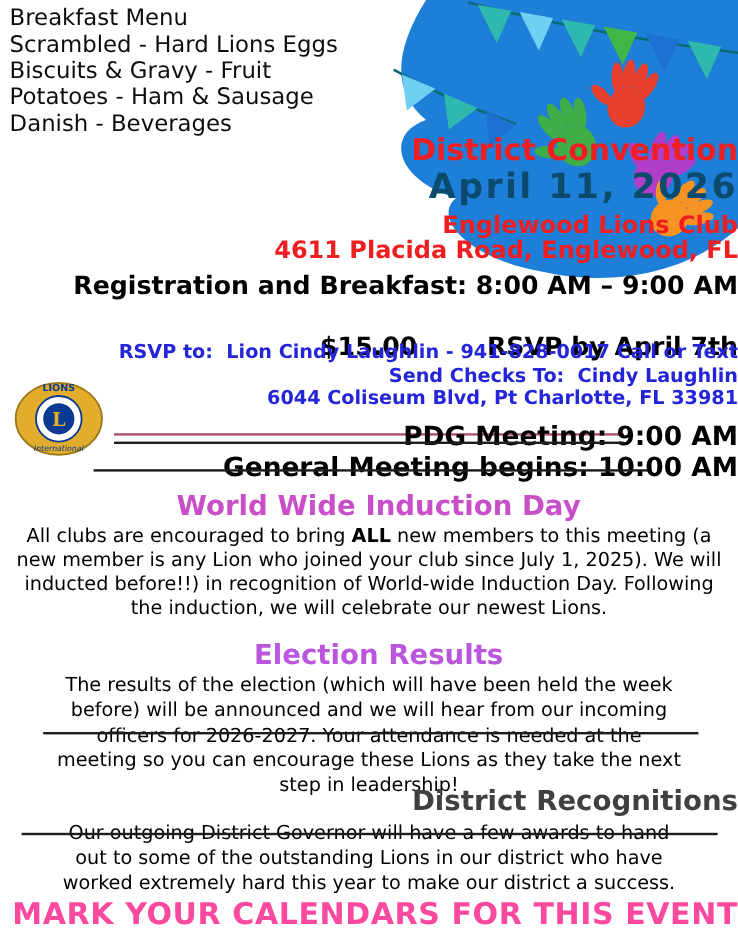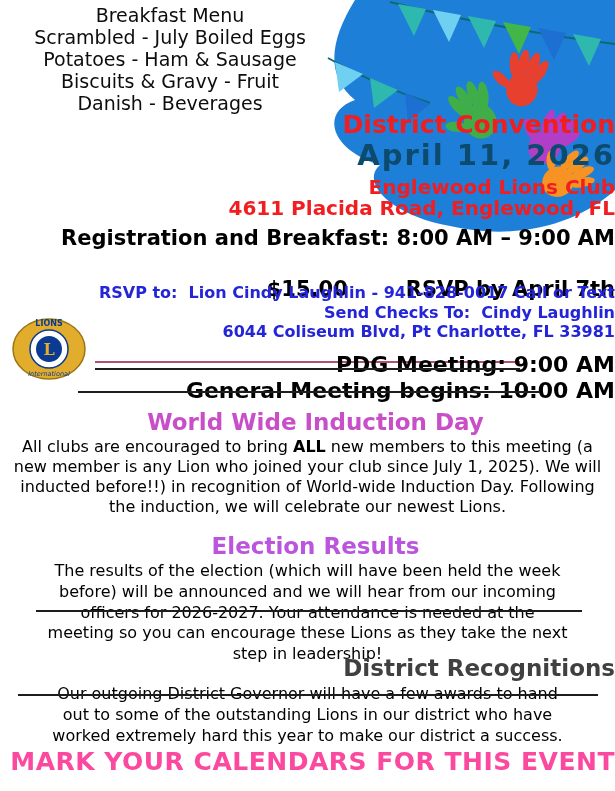--- a/index.html
+++ b/index.html
@@ -4,21 +4,21 @@
 <style>
   * { margin:0; padding:0; box-sizing:border-box; }
   html,body { background:#ffffff; }
   .page {
     position:relative; width:615px; height:791px; background:#ffffff;
     overflow:hidden; font-family:"DejaVu Sans", sans-serif; color:#000;
   }
   
   .t { position:absolute; left:0; right:0; text-align:right; white-space:pre; }
 
-  .menu { position:absolute; top:4px; left:8px; width:324px; text-align:center;
+  .menu { position:absolute; top:4px; left:8px; width:324px; 
           font-size:19px; line-height:22px; color:#0d0d0d; }
 
   .title   { top:110px; font-size:25px; font-weight:700; color:#f01e20; }
   .date    { top:138px; font-size:29px; font-weight:700; color:#0c4a6e; letter-spacing:2px; }
   .club    { top:175px; font-size:20px; font-weight:700; color:#f01e20; }
   .addr    { top:196px; font-size:20px; font-weight:700; color:#f01e20; }
 
   .reg     { top:226px; font-size:21px; font-weight:700; color:#000; }
   .price-row { top:253px; font-size:21px; font-weight:700; color:#000; }
   .price-row .gap { margin-left:58px; }
@@ -107,23 +107,23 @@
       <ellipse cx="-11" cy="-8" rx="4.2" ry="11" transform="rotate(-18 -11 -8)"></ellipse>
       <ellipse cx="-4" cy="-12" rx="4.2" ry="11" transform="rotate(-6 -4 -12)"></ellipse>
       <ellipse cx="4" cy="-12" rx="4.2" ry="11" transform="rotate(6 4 -12)"></ellipse>
       <ellipse cx="11" cy="-8" rx="4.2" ry="11" transform="rotate(18 11 -8)"></ellipse>
       <ellipse cx="-19" cy="6" rx="4" ry="9" transform="rotate(-60 -19 6)"></ellipse>
     </g>
   </svg>
 
   <div class="menu">
     <div>Breakfast Menu</div>
-    <div>Scrambled - July Boiled Eggs</div>
+    <div>Scrambled - Hard Lions Eggs</div>
+    <div>Biscuits &amp; Gravy - Fruit</div>
     <div>Potatoes - Ham &amp; Sausage</div>
-    <div>Biscuits &amp; Gravy - Fruit</div>
     <div>Danish - Beverages</div>
   </div>
 
   <div class="t title">District Convention</div>
   <div class="t date">April 11, 2026</div>
   <div class="t club">Englewood Lions Club</div>
   <div class="t addr">4611 Placida Road, Englewood, FL</div>
 
   <div class="t reg">Registration and Breakfast: 8:00 AM – 9:00 AM</div>
   <div class="t price-row">

